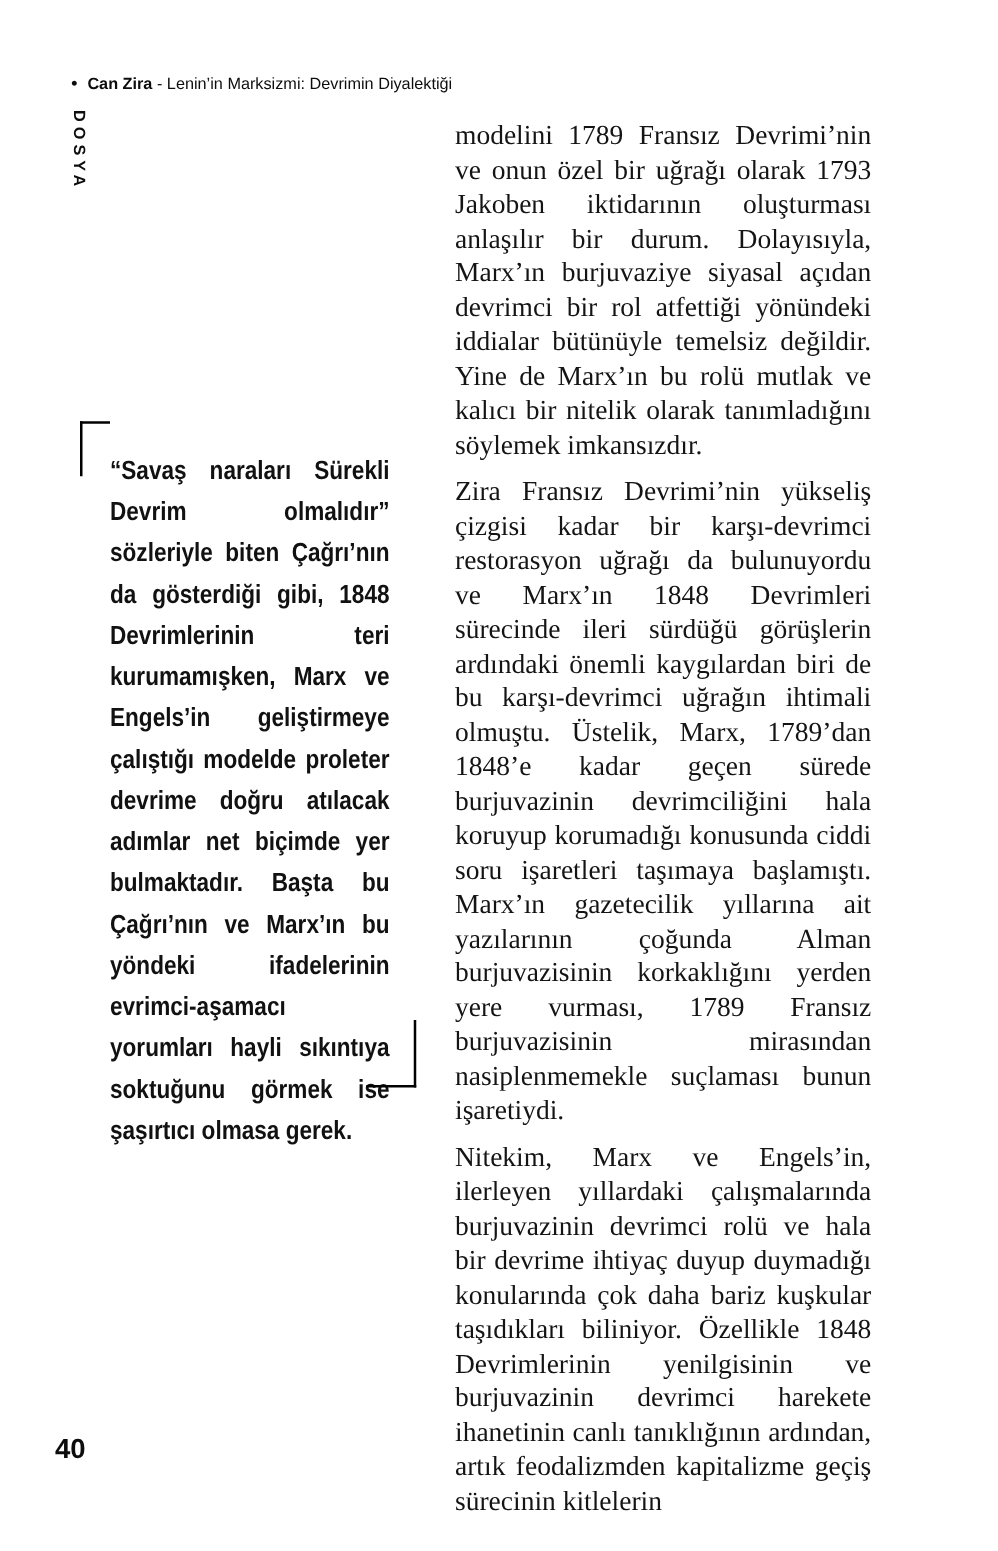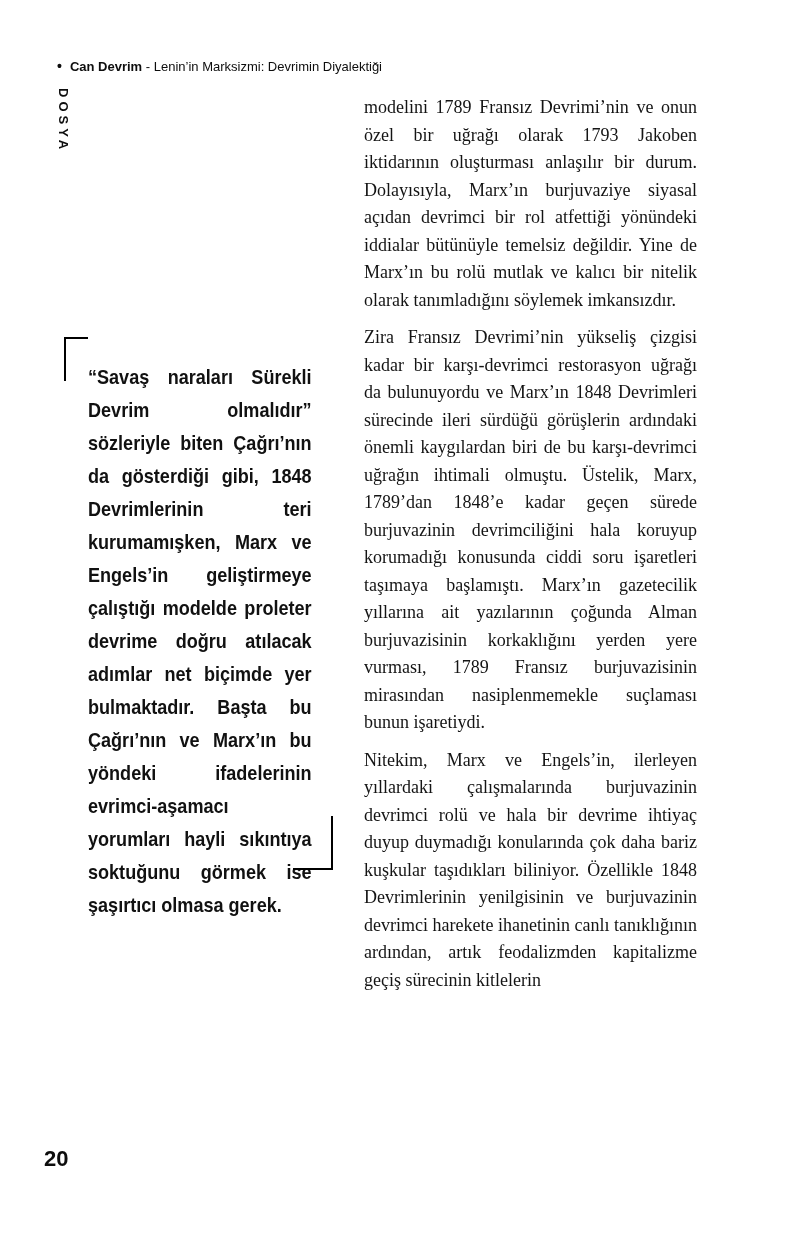--- a/index.html
+++ b/index.html
@@ -87,21 +87,21 @@
     border-right: 2px solid #000000;
     border-bottom: 2px solid #000000;
   }
 
   
   .body-column {
     position: absolute;
     left: 364px;
     top: 94px;
     width: 333px;
-    font-size: 18px;
+    font-size: 22px;
     line-height: 27.5px;
     text-align: justify;
     hyphens: auto;
     -webkit-hyphens: auto;
     color: #141414;
   }
   .body-par {
     margin: 0 0 10px 0;
   }
 
@@ -114,31 +114,31 @@
     font-weight: 800;
     font-size: 22px;
     color: #0d0d0d;
   }
 </style>
 </head>
 <body>
 
 <div class="page">
 
-  <header class="running-header"><span class="bullet">•</span><span class="author">Can Devrim</span><span class="sep"> - </span><span class="title">Lenin’in Marksizmi: Devrimin Diyalektiği</span></header>
+  <header class="running-header"><span class="bullet">•</span><span class="author">Can Zira</span><span class="sep"> - </span><span class="title">Lenin’in Marksizmi: Devrimin Diyalektiği</span></header>
 
   <div class="section-label">DOSYA</div>
 
   <figure class="pullquote">
     <span class="bracket bracket-top"></span>
     <blockquote class="pullquote-text">“Savaş naraları Sürekli Devrim olmalıdır” sözleriyle biten Çağrı’nın da gösterdiği gibi, 1848 Devrimlerinin teri kurumamışken, Marx ve Engels’in geliştirmeye çalıştığı modelde proleter devrime doğru atılacak adımlar net biçimde yer bulmaktadır. Başta bu Çağrı’nın ve Marx’ın bu yöndeki ifadelerinin evrimci-aşamacı yorumları hayli sıkıntıya soktuğunu görmek ise şaşırtıcı olmasa gerek.</blockquote>
     <span class="bracket bracket-bottom"></span>
   </figure>
 
   <section class="body-column">
     <p class="body-par">modelini 1789 Fransız Devrimi’nin ve onun özel bir uğrağı olarak 1793 Jakoben iktidarının oluşturması anlaşılır bir durum. Dolayısıyla, Marx’ın burjuvaziye siyasal açıdan devrimci bir rol atfettiği yönündeki iddialar bütünüyle temelsiz değildir. Yine de Marx’ın bu rolü mutlak ve kalıcı bir nitelik olarak tanımladığını söylemek imkansızdır.</p>
     <p class="body-par">Zira Fransız Devrimi’nin yükseliş çizgisi kadar bir karşı-devrimci restorasyon uğrağı da bulunuyordu ve Marx’ın 1848 Devrimleri sürecinde ileri sürdüğü görüşlerin ardındaki önemli kaygılardan biri de bu karşı-devrimci uğrağın ihtimali olmuştu. Üstelik, Marx, 1789’dan 1848’e kadar geçen sürede burjuvazinin devrimciliğini hala koruyup korumadığı konusunda ciddi soru işaretleri taşımaya başlamıştı. Marx’ın gazetecilik yıllarına ait yazılarının çoğunda Alman burjuvazisinin korkaklığını yerden yere vurması, 1789 Fransız burjuvazisinin mirasından nasiplenmemekle suçlaması bunun işaretiydi.</p>
     <p class="body-par">Nitekim, Marx ve Engels’in, ilerleyen yıllardaki çalışmalarında burjuvazinin devrimci rolü ve hala bir devrime ihtiyaç duyup duymadığı konularında çok daha bariz kuşkular taşıdıkları biliniyor. Özellikle 1848 Devrimlerinin yenilgisinin ve burjuvazinin devrimci harekete ihanetinin canlı tanıklığının ardından, artık feodalizmden kapitalizme geçiş sürecinin kitlelerin</p>
   </section>
 
-  <div class="page-number">20</div>
+  <div class="page-number">40</div>
 
 </div>
 
 </body></html>

